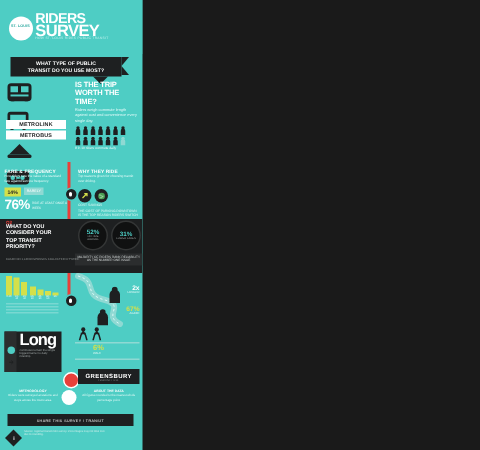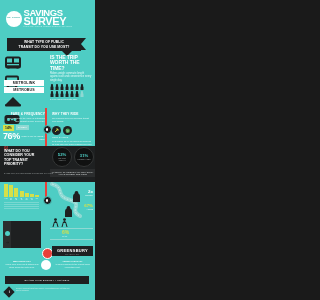--- a/index.html
+++ b/index.html
@@ -65,21 +65,21 @@
   .s1right{position:absolute;left:50px;top:2px;width:43px;}
   .s1right .big{font-size:5px;font-weight:bold;color:#ffffff;line-height:1.05;letter-spacing:-.1px;}
   .s1right .sub{font-size:2.6px;color:#e4fbf9;line-height:1.25;margin-top:1.5px;}
   .people{position:absolute;left:50px;top:31px;width:43px;}
   .prow{display:flex;gap:1px;margin-bottom:.8px;}
   .pfig{width:4px;height:6px;}
   .pcap{font-size:2.2px;color:#e4fbf9;margin-top:.5px;}
 
   
   .sec2{top:112px;height:33px;}
-  .col-l{position:absolute;left:3px;top:0;width:42px;text-align:right;}
+  .col-l{position:absolute;left:3px;top:0;width:42px;}
   .col-r{position:absolute;left:52px;top:0;width:41px;}
   .hd{font-size:3.2px;font-weight:bold;color:#ffffff;letter-spacing:.1px;}
   .bodytxt{font-size:2.2px;color:#dff8f5;line-height:1.35;margin-top:1px;}
   .pills{display:flex;align-items:center;margin-top:2px;}
   .pill{
     font-size:3.4px;font-weight:bold;color:#1e2021;
     background:#d4e04a;padding:1px 2px;margin-right:2px;
   }
   .pill.muted{background:#8fd9d3;color:#ffffff;font-weight:normal;font-size:2.4px;}
   .megastat{display:flex;align-items:flex-end;margin-top:2px;}
@@ -190,21 +190,21 @@
 <body>
 
 <div id="poster">
 
   <div class="band hdr">
     <div class="logo-row">
       <div class="logo-badge">
         <span>ST. LOUIS</span>
       </div>
       <div class="wordmark">
-        <span class="l1">SAVINGS</span>
+        <span class="l1">RIDERS</span>
         <span class="l2">SURVEY</span>
         <span class="l3">HOW ST. LOUIS RIDES PUBLIC TRANSIT</span>
       </div>
     </div>
   </div>
 
   <div class="band qbar">
     <div class="ribbon">
       <div class="q1">WHAT TYPE OF PUBLIC</div>
       <div class="q2">TRANSIT DO YOU USE MOST?</div>
@@ -442,20 +442,24 @@
 
   <div class="band sec5">
     <div class="ticket">
       <div class="stub">
         <span class="ar">
           <svg width="5" height="5" viewBox="0 0 6 6">
               <path d="M1.4 3 H4.4 M3.1 1.7 L4.5 3 L3.1 4.3" stroke="#1e2021" stroke-width=".8" fill="none"></path>
             </svg>
         </span>
       </div>
+      <div class="body">
+        <span class="lg">Long</span>
+        <span class="sm">commutes remain the single biggest barrier to daily ridership.</span>
+      </div>
     </div>
 
     <div class="gline" style="top:10px;"></div>
     <div class="gline" style="top:21px;"></div>
 
     <div class="walkers">
       <svg width="7" height="9" viewBox="0 0 7 9">
         <circle cx="3.5" cy="1.6" r="1.4" fill="#1e2021"></circle>
         <path d="M3.5 3 L2 5.4 L1 9 M3.5 3 L5 5.4 L6 9 M1.8 4.4 H5.2" stroke="#1e2021" stroke-width="1" fill="none"></path>
       </svg>

